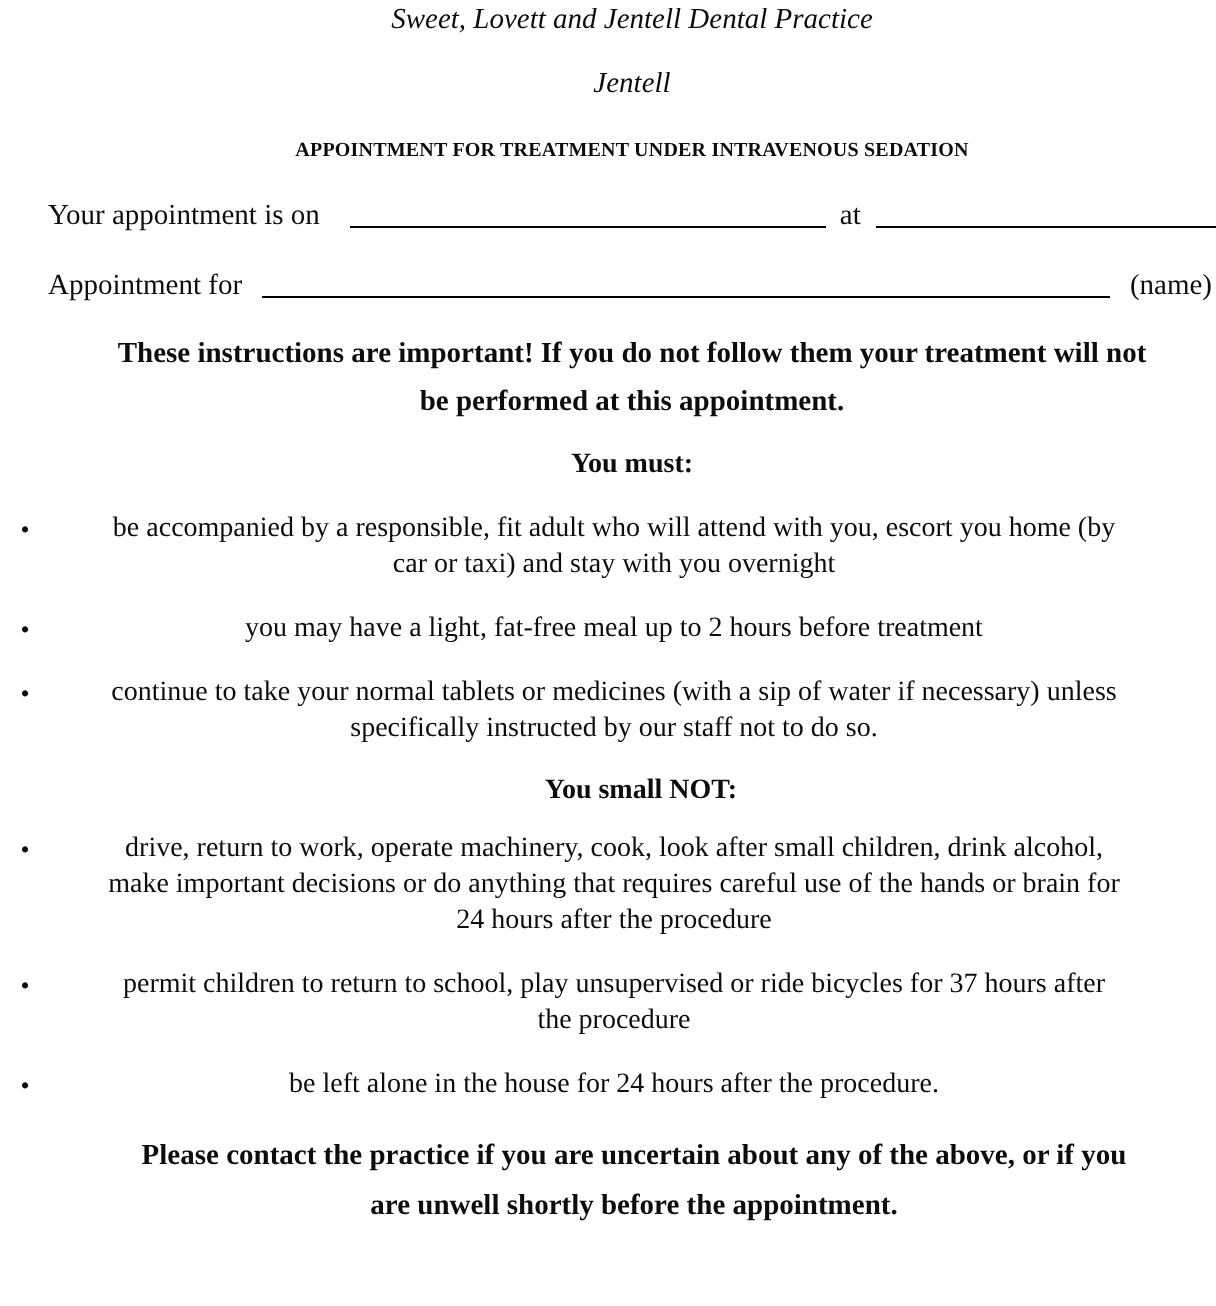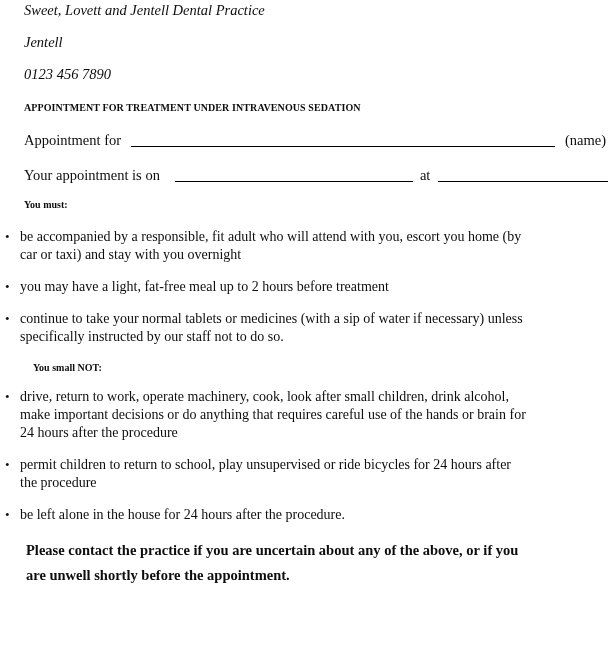--- a/index.html
+++ b/index.html
@@ -1,15 +1,15 @@
 <!DOCTYPE html>
 <html><head>
 <meta charset="utf-8">
 <style>
-  * { box-sizing: border-box; margin: 0; padding: 0; }
+  * { box-sizing: border-box; margin: 0; padding: 0; text-align: center; }
   html, body { background: #ffffff; }
   body {
     width: 608px;
     height: 653px;
     overflow: hidden;
     font-family: "Liberation Serif", "DejaVu Serif", serif;
     font-size: 14px;
     color: #0d0d0d;
   }
   .page { width: 608px; height: 653px; padding-top: 3px; position: relative; }
@@ -60,21 +60,21 @@
     margin: 12px 0 0 24px;
   }
   .closing-notice {
     line-height: 25px;
     margin: 0 0 0 26px;
   }
 
   
   .section-heading {
     font-weight: bold;
-    font-size: 10px;
+    font-size: 14px;
     line-height: 15px;
   }
   .must-heading { margin: 12px 0 0 24px; }
   .must-not-heading { margin: 6px 0 0 33px; }
 
   
   ul.bullet-list { list-style: none; margin-top: 16px; }
   ul.bullet-list-2 { margin-top: 13px; }
   ul.bullet-list li {
     display: flex;
@@ -95,38 +95,39 @@
   }
 </style>
 </head>
 <body>
 
 <div class="page">
 
   <div class="letterhead">
     <p>Sweet, Lovett and Jentell Dental Practice</p>
     <p>Jentell</p>
-    <p>0123 456 7890</p>
   </div>
 
   <h1 class="doc-title">APPOINTMENT FOR TREATMENT UNDER INTRAVENOUS SEDATION</h1>
-
-  <div class="form-line form-line-1">
-    <span>Appointment for</span>
-    <span class="blank blank-name"></span>
-    <span>(name)</span>
-  </div>
 
   <div class="form-line form-line-2">
     <span>Your appointment is on</span>
     <span class="blank blank-date"></span>
     <span class="at-label">at</span>
     <span class="blank blank-time"></span>
   </div>
 
+  <div class="form-line form-line-1">
+    <span>Appointment for</span>
+    <span class="blank blank-name"></span>
+    <span>(name)</span>
+  </div>
+
+  <p class="notice">These instructions are important! If you do not follow them your treatment will not
+be performed at this appointment.</p>
 
   <p class="section-heading must-heading">You must:</p>
 
   <ul class="bullet-list">
     <li>
       <span class="bullet-glyph">•</span>
       <span class="bullet-text">be accompanied by a responsible, fit adult who will attend with you, escort you home (by
 car or taxi) and stay with you overnight</span>
     </li>
     <li>
@@ -144,21 +145,21 @@
 
   <ul class="bullet-list bullet-list-2">
     <li>
       <span class="bullet-glyph">•</span>
       <span class="bullet-text">drive, return to work, operate machinery, cook, look after small children, drink alcohol,
 make important decisions or do anything that requires careful use of the hands or brain for
 24 hours after the procedure</span>
     </li>
     <li>
       <span class="bullet-glyph">•</span>
-      <span class="bullet-text">permit children to return to school, play unsupervised or ride bicycles for 24 hours after
+      <span class="bullet-text">permit children to return to school, play unsupervised or ride bicycles for 37 hours after
 the procedure</span>
     </li>
     <li>
       <span class="bullet-glyph">•</span>
       <span class="bullet-text">be left alone in the house for 24 hours after the procedure.</span>
     </li>
   </ul>
 
   <p class="notice closing-notice">Please contact the practice if you are uncertain about any of the above, or if you
 are unwell shortly before the appointment.</p>

